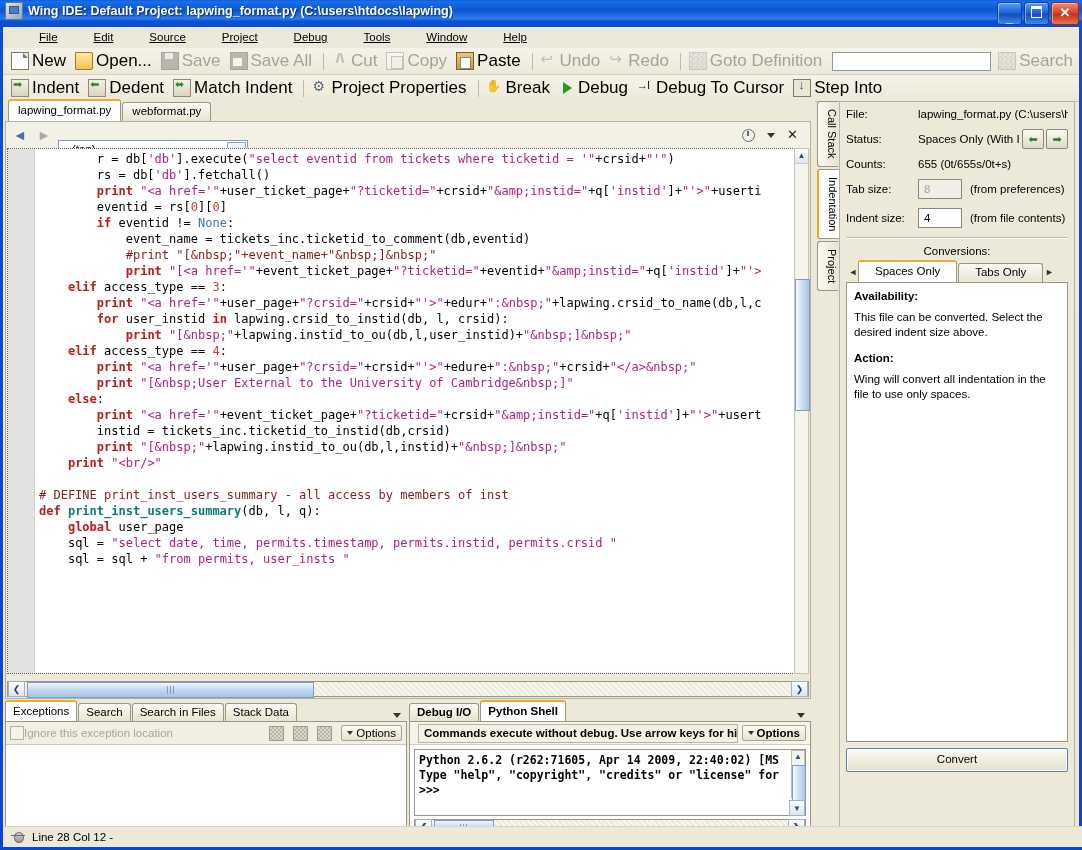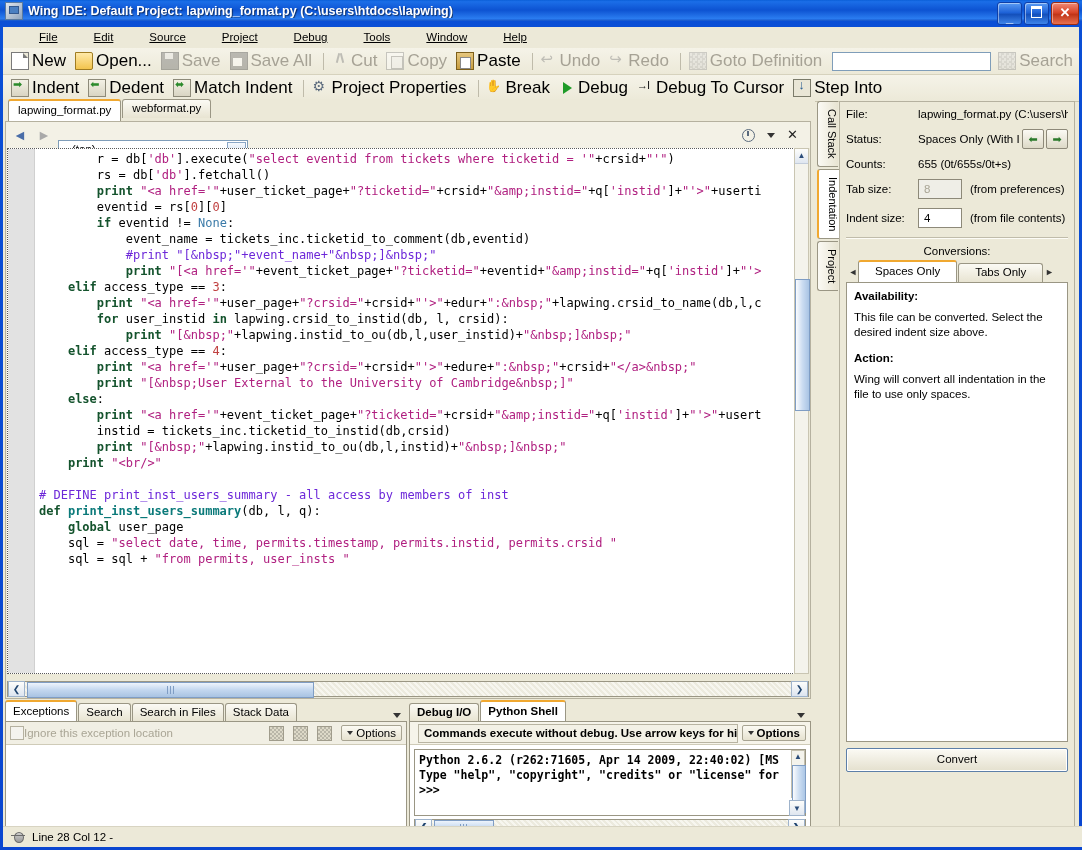--- a/index.html
+++ b/index.html
@@ -115,21 +115,21 @@
   }
 
   
   .body-area{
     position:absolute; left:0; top:72px; width:1076px; height:740px;
   }
   .left-col{ position:absolute; left:0; top:0; width:812px; height:740px;}
   .right-col{ position:absolute; left:812px; top:0; width:264px; height:740px;}
 
   
-  .tabrow{ height:22px; display:flex; align-items:flex-start; padding-left:5px; background:#ece9d8;}
+  .tabrow{ height:22px; display:flex; align-items:flex-end; padding-left:5px; background:#ece9d8;}
   .tab{
     height:18px; line-height:17px; padding:0 9px; font-size:11.5px;
     background:linear-gradient(to bottom,#fbfaf4,#e8e4d2);
     border:1px solid #9a9684; border-bottom:none; border-radius:3px 3px 0 0;
     margin-right:1px; color:#000; white-space:nowrap;
   }
   .tab.active{
     background:#fff; height:20px; line-height:19px;
     border-top:2px solid #f0a830;
     font-weight:normal;
@@ -169,23 +169,23 @@
     display:flex; overflow:hidden;
   }
   .gutter{ width:26px; background:#e2e2e2; border-right:1px solid #d0d0d0; flex:none;}
   .code{
     flex:1; overflow:hidden; position:relative;
     font-family:"DejaVu Sans Mono","Liberation Mono",monospace;
     font-size:12px; line-height:16px; white-space:pre; padding-top:2px;
     color:#000;
   }
   .code .line{ height:16px; padding-left:4px;}
-  .kw{ color:#14532d; font-weight:bold;}
+  .kw{ color:#b91c1c; font-weight:bold;}
   .str{ color:#b02080;}
-  .cmt{ color:#6d28d9;}
+  .cmt{ color:#7f1d1d;}
   .num{ color:#c04040;}
   .bi{ color:#3a7aa8;}
   .fn{ color:#0b7a7a; font-weight:bold;}
 
   .vscroll{
     position:absolute; right:1px; top:26px; width:15px; height:526px;
     background:#f4f3ec; border:1px solid #c9c5b2; box-sizing:border-box;
   }
   .vscroll .sb-btn{ height:14px; background:linear-gradient(to bottom,#fdfdfb,#dfe6f0); border-bottom:1px solid #c3cddb; text-align:center; font-size:8px; color:#2b4d7a; line-height:13px;}
   .vscroll .sb-thumb{ position:absolute; left:0; width:13px; height:130px; top:130px;

